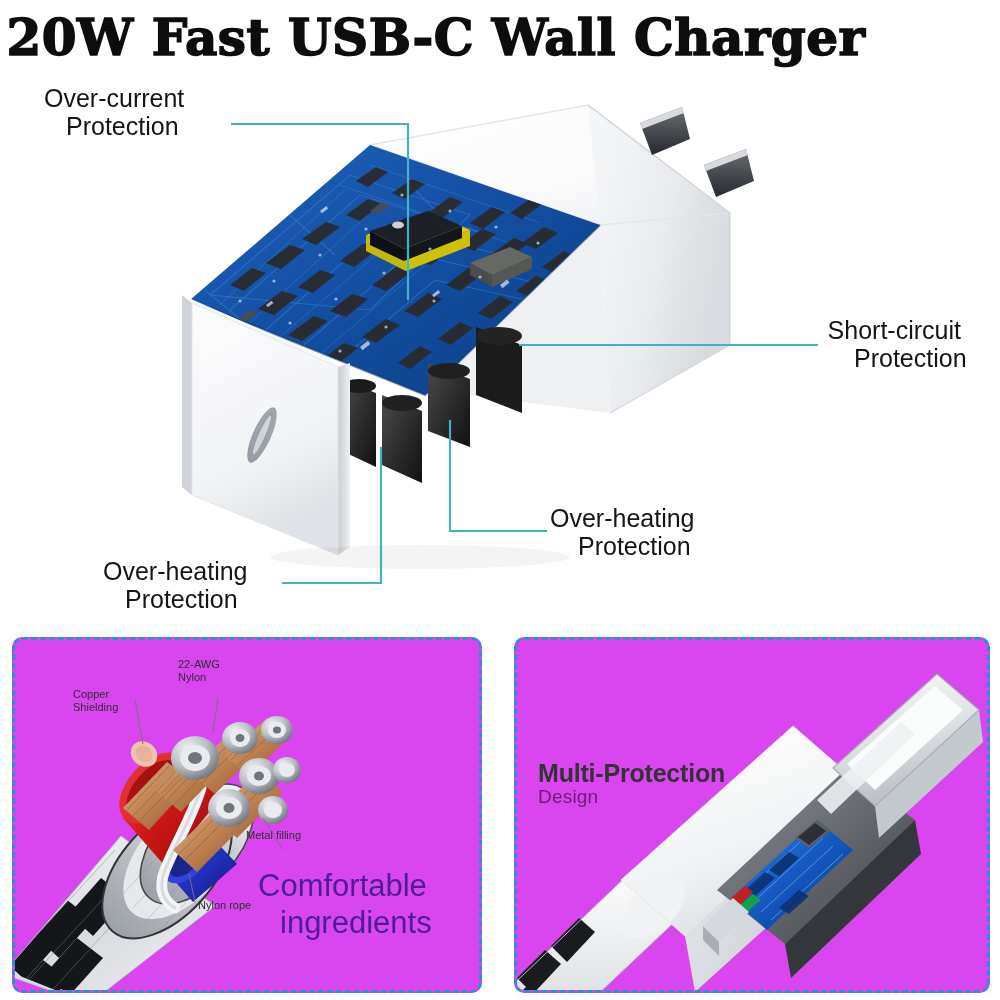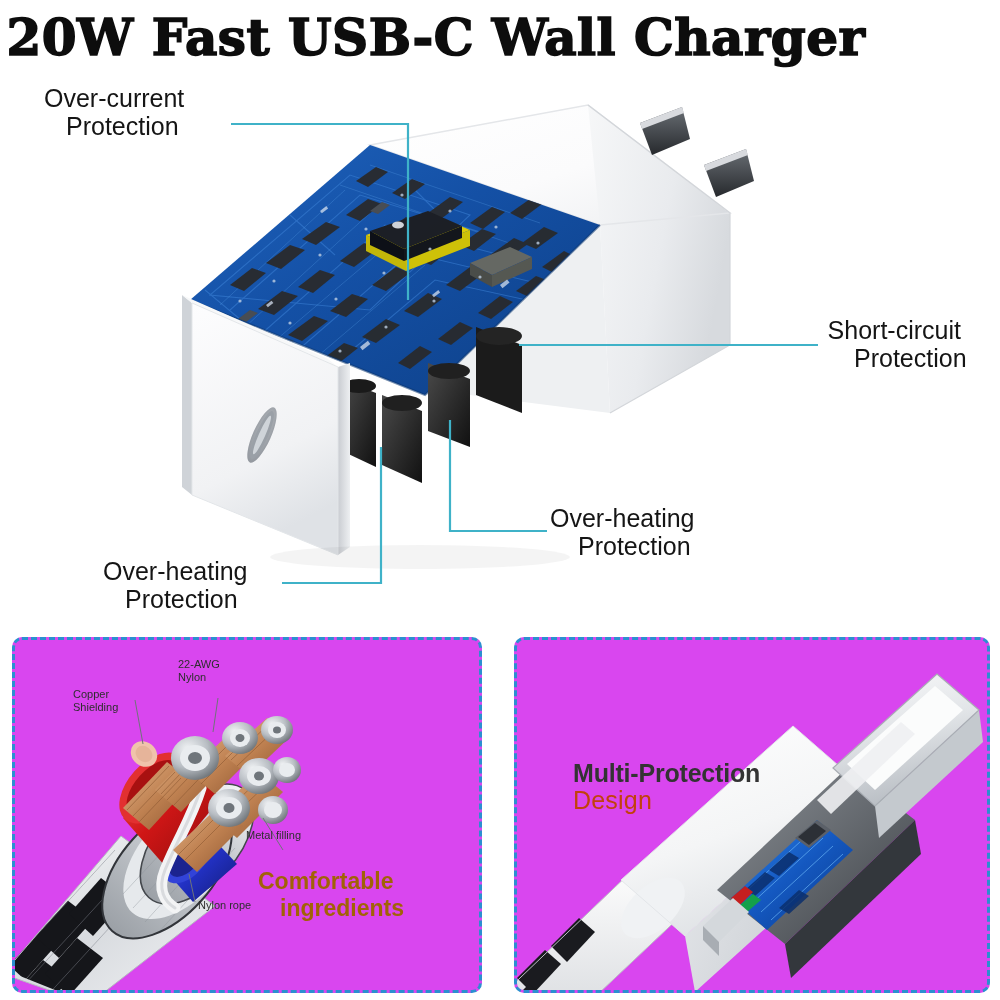--- a/index.html
+++ b/index.html
@@ -45,26 +45,26 @@
     position:absolute;border:3px dashed #2b8fd0;border-radius:10px;
     background:#d946ef;overflow:hidden;
   }
   #panel-left{left:12px;top:637px;width:464px;height:350px;}
   #panel-right{left:514px;top:637px;width:470px;height:350px;}
   .panel svg{position:absolute;left:0;top:0;width:100%;height:100%;overflow:visible;}
 
   
   .panel-caption{position:absolute;color:#151515;white-space:nowrap;}
   .cap-comfortable{
-    left:258px;top:868px;font-size:23px;font-weight:700;line-height:1.18;color:#a16207;
+    left:258px;top:868px;font-size:31px;font-weight:400;line-height:1.18;color:#4c1d95;
   }
   .cap-comfortable .l2{display:block;padding-left:22px;}
-  .cap-multi{left:538px;top:760px;line-height:1.08;margin-left:35px;}
+  .cap-multi{left:538px;top:760px;line-height:1.08;}
   .cap-multi .m1{display:block;font-size:25px;font-weight:700;color:#333;letter-spacing:-.2px;}
-  .cap-multi .m2{display:block;font-size:25px;font-weight:400;color:#c2410c;letter-spacing:.2px;}
+  .cap-multi .m2{display:block;font-size:19px;font-weight:400;color:#701a75;letter-spacing:.2px;}
 
   
   .mini{position:absolute;font-size:11px;color:#2e2e2e;line-height:1.22;white-space:nowrap;}
   .mini .l2{display:block;}
 </style>
 </head>
 <body>
 
 <div id="page">
 

